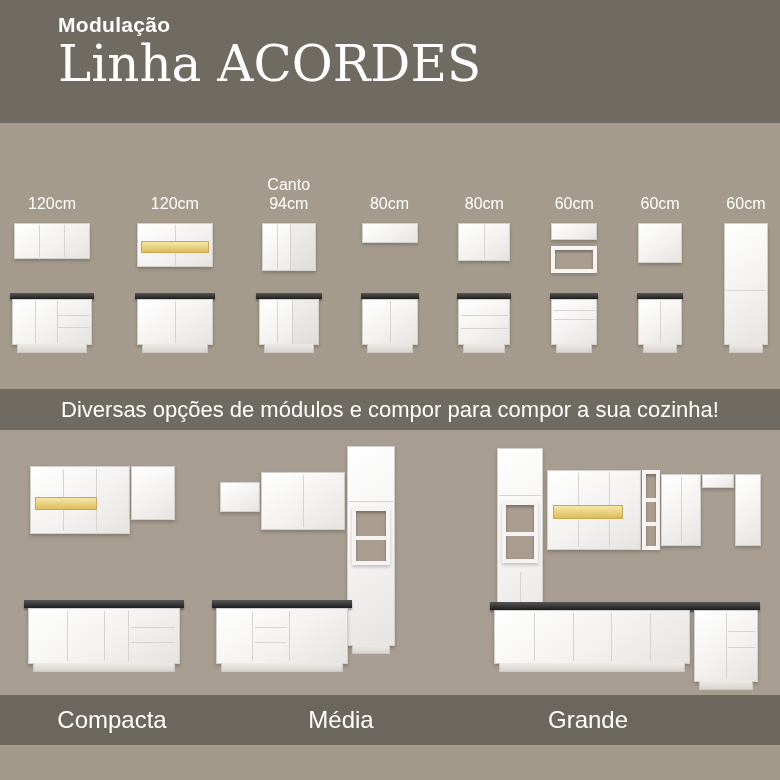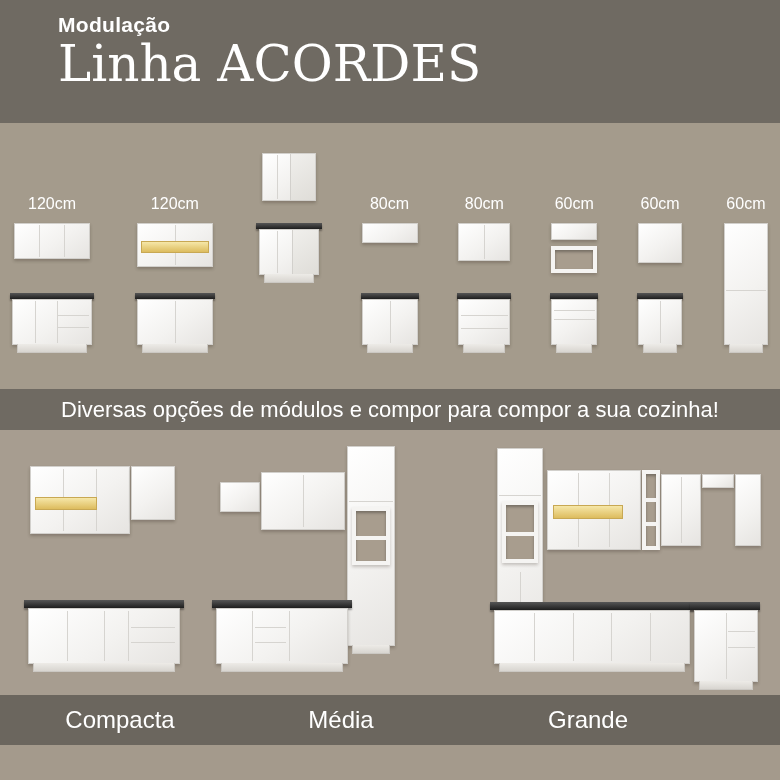--- a/index.html
+++ b/index.html
@@ -78,20 +78,24 @@
         </div>
         <div class="ctop" style="left:2px;top:70px;width:80px;height:6px"></div>
         <div class="cab" style="left:4px;top:76px;width:76px;height:46px">
           <div class="vd" style="left:50%"></div>
           <div class="foot"></div>
         </div>
       </div>
     </div>
 
     <div class="mcol" style="width:66px">
+      <div class="mlabel">
+        <span>Canto</span>
+        <span>94cm</span>
+      </div>
       <div class="mcanvas">
         <div class="cab" style="left:6px;top:0;width:54px;height:48px">
           <div class="side" style="width:45%"></div>
           <div class="vd" style="left:28%"></div>
         </div>
         <div class="ctop" style="left:0;top:70px;width:66px;height:6px"></div>
         <div class="cab" style="left:3px;top:76px;width:60px;height:46px">
           <div class="side" style="width:42%"></div>
           <div class="vd" style="left:30%"></div>
           <div class="foot"></div>
@@ -259,18 +263,18 @@
       <div class="vd" style="left:50%"></div>
       <div class="hd" style="top:28%;left:53%"></div>
       <div class="hd" style="top:52%;left:53%"></div>
       <div class="foot"></div>
     </div>
   </div>
 
 </div>
 
 <div class="kband">
-  <span style="left:120px">Compacta</span>
+  <span style="left:112px">Compacta</span>
   <span style="left:341px">Média</span>
   <span style="left:588px">Grande</span>
 </div>
 
 <div class="kfoot"></div>
 
 </body></html>

